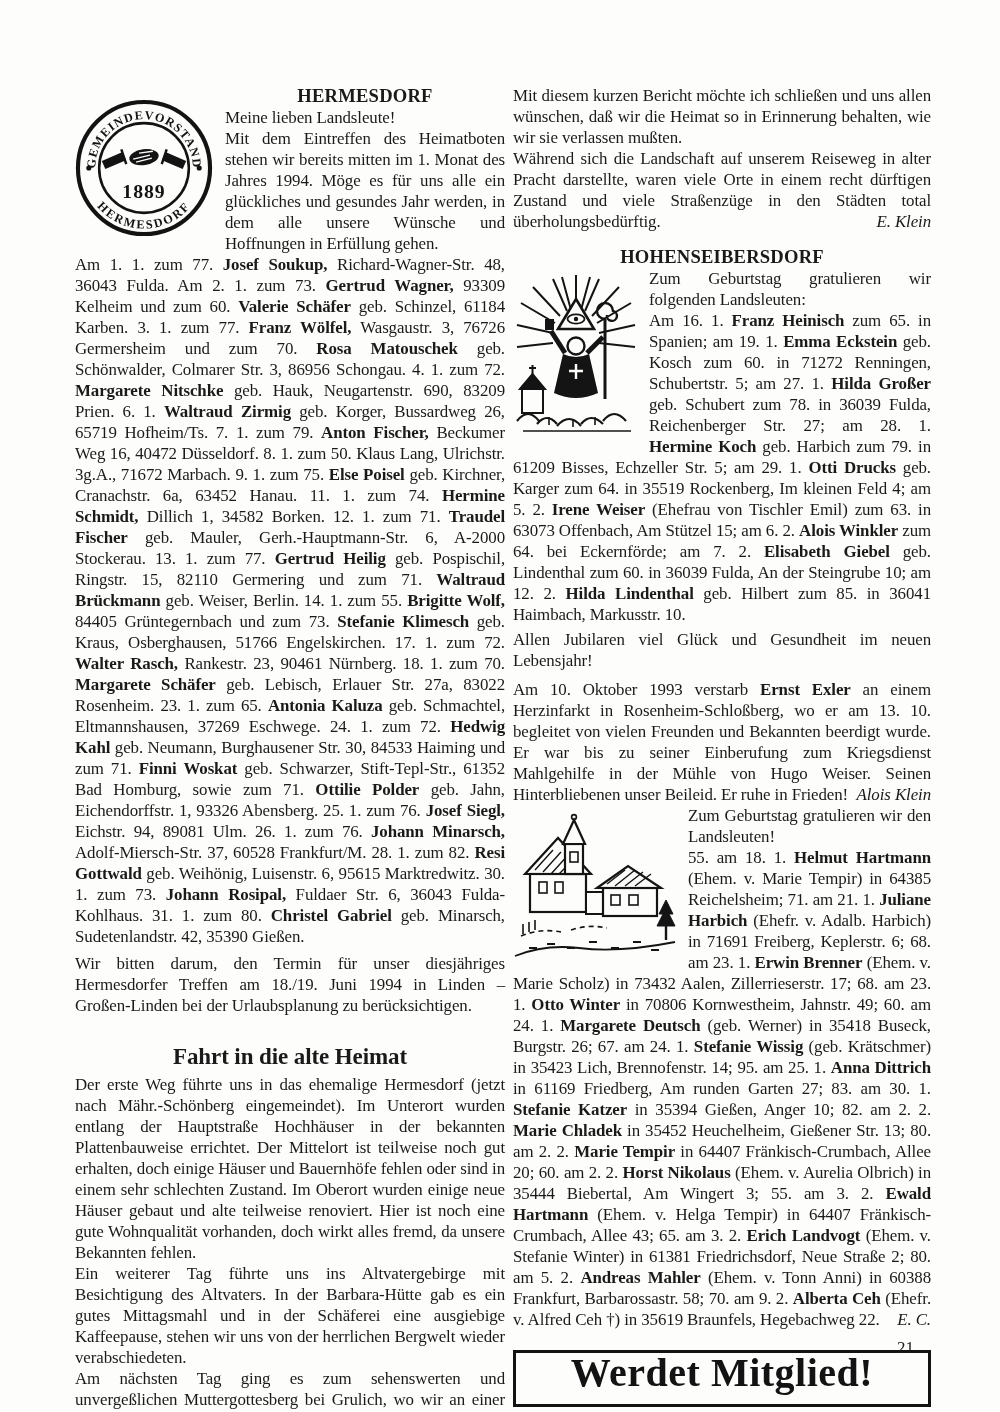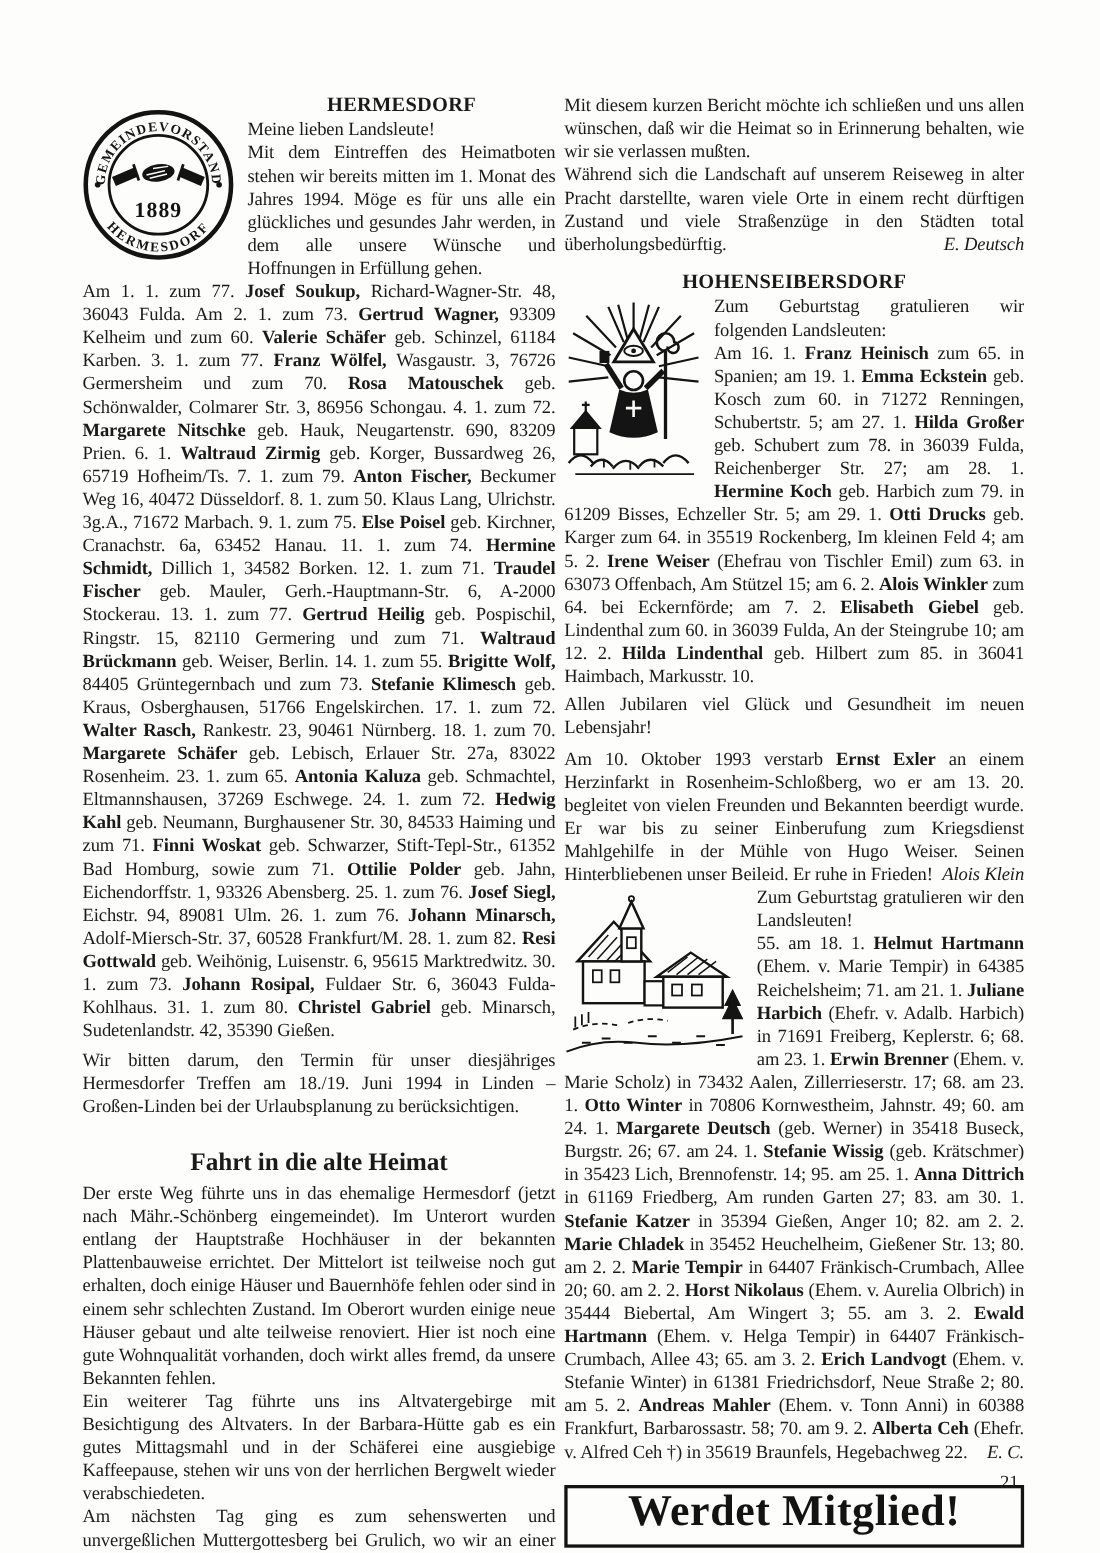--- a/index.html
+++ b/index.html
@@ -24,21 +24,21 @@
   .mt8  { margin-top:8px; }
   .mt14 { margin-top:14px; }
   .trip-head { font-weight:bold; text-align:center; font-size:23px; margin:30px 0 7px; }
   .sigline { display:flex; justify-content:space-between; }
   .sig { font-style:italic; }
   .sig-pull { text-align:right; font-style:italic; margin-top:-21px; }
   .float-img { float:left; margin:3px 10px 4px 0; }
   .banner { border:3px solid #131313; margin-top:20px; padding:9px 8px 13px;
             text-align:center; background:#fdfdfb; }
   .banner-text { font-weight:bold; font-size:40px; letter-spacing:.5px; color:#131313; }
-  .pageno { position:absolute; left:897px; top:1338px; font-size:17px;margin-left:12px; }
+  .pageno { position:absolute; left:897px; top:1338px; font-size:17px; }
 </style>
 </head>
 <body>
 
 <div class="page">
 
   <div class="col col-left">
 
     <div class="hermes-head">
       <div class="seal">
@@ -78,21 +78,21 @@
     <h2 class="trip-head">Fahrt in die alte Heimat</h2>
     <p>Der erste Weg führte uns in das ehemalige Hermesdorf (jetzt nach Mähr.-Schönberg eingemeindet). Im Unterort wurden entlang der Hauptstraße Hochhäuser in der bekannten Plattenbauweise errichtet. Der Mittelort ist teilweise noch gut erhalten, doch einige Häuser und Bauernhöfe fehlen oder sind in einem sehr schlechten Zustand. Im Oberort wurden einige neue Häuser gebaut und alte teilweise renoviert. Hier ist noch eine gute Wohnqualität vorhanden, doch wirkt alles fremd, da unsere Bekannten fehlen.</p>
     <p>Ein weiterer Tag führte uns ins Altvatergebirge mit Besichtigung des Altvaters. In der Barbara-Hütte gab es ein gutes Mittagsmahl und in der Schäferei eine ausgiebige Kaffeepause, stehen wir uns von der herrlichen Bergwelt wieder verabschiedeten.</p>
     <p>Am nächsten Tag ging es zum sehenswerten und unvergeßlichen Muttergottesberg bei Grulich, wo wir an einer hl. Messe teilnehmen konnten. Ein weiterer Weg führte uns nach Olmütz zum hl. Berg, wo wir in der wunderbaren, mit viel Gold ausgestatteten Kirche eine Andacht erleben durften. Alte Erinnerungen sind hier wieder Wirklichkeit geworden.</p>
   </div>
 
   <div class="col col-right">
 
     <p>Mit diesem kurzen Bericht möchte ich schließen und uns allen wünschen, daß wir die Heimat so in Erinnerung behalten, wie wir sie verlassen mußten.</p>
     <p>Während sich die Landschaft auf unserem Reiseweg in alter Pracht darstellte, waren viele Orte in einem recht dürftigen Zustand und viele Straßenzüge in den Städten total überholungsbedürftig.</p>
-    <div class="sig-pull">E. Deutsch</div>
+    <div class="sig-pull">E. Klein</div>
 
     <h2 class="sec-head mt14">HOHENSEIBERSDORF</h2>
     <div>
       <div class="float-img">
         <svg width="126" height="168" viewBox="0 0 126 168">
           <g stroke="#141414" stroke-width="2" fill="none">
             <path d="M63,38 V4 M54,40 L40,8 M72,40 L86,8 M47,45 L20,16 M79,45 L106,16 M42,52 L8,32 M84,52 L118,32 M40,62 L4,54 M86,62 L122,54 M40,72 L4,76 M86,72 L122,76 M58,39 L49,6 M68,39 L77,6"></path>
           </g>
           <path d="M63,28 L81,58 L45,58 Z" fill="#fdfdfb" stroke="#141414" stroke-width="2.6"></path>
           <ellipse cx="63" cy="48" rx="8.5" ry="4.6" fill="none" stroke="#141414" stroke-width="1.8"></ellipse>
@@ -113,21 +113,21 @@
           <g stroke="#141414" stroke-width="2.2" fill="none">
             <path d="M4,150 q11,-14 22,0 M24,153 q10,-12 20,0 M44,155 q12,-14 24,0 M68,153 q10,-12 22,0 M90,150 q11,-14 23,0"></path>
             <path d="M10,160 h108" stroke-width="1.6"></path>
             <path d="M36,146 v8 M60,148 v8 M82,146 v8" stroke-width="1.6"></path>
           </g>
         </svg>
       </div>
       <p>Zum Geburtstag gratulieren wir folgenden Landsleuten:</p>
       <p><span>Am 16. 1. </span><b>Franz Heinisch</b><span> zum 65. in Spanien; am 19. 1. </span><b>Emma Eckstein</b><span> geb. Kosch zum 60. in 71272 Renningen, Schubertstr. 5; am 27. 1. </span><b>Hilda Großer</b><span> geb. Schubert zum 78. in 36039 Fulda, Reichenberger Str. 27; am 28. 1. </span><b>Hermine Koch</b><span> geb. Harbich zum 79. in 61209 Bisses, Echzeller Str. 5; am 29. 1. </span><b>Otti Drucks</b><span> geb. Karger zum 64. in 35519 Rockenberg, Im kleinen Feld 4; am 5. 2. </span><b>Irene Weiser</b><span> (Ehefrau von Tischler Emil) zum 63. in 63073 Offenbach, Am Stützel 15; am 6. 2. </span><b>Alois Winkler</b><span> zum 64. bei Eckernförde; am 7. 2. </span><b>Elisabeth Giebel</b><span> geb. Lindenthal zum 60. in 36039 Fulda, An der Steingrube 10; am 12. 2. </span><b>Hilda Lindenthal</b><span> geb. Hilbert zum 85. in 36041 Haimbach, Markusstr. 10.</span></p>
       <p class="mt4">Allen Jubilaren viel Glück und Gesundheit im neuen Lebensjahr!</p>
-      <p class="mt8"><span>Am 10. Oktober 1993 verstarb </span><b>Ernst Exler</b><span> an einem Herzinfarkt in Rosenheim-Schloßberg, wo er am 13. 20. begleitet von vielen Freunden und Bekannten beerdigt wurde. Er war bis zu seiner Einberufung zum Kriegsdienst Mahlgehilfe in der Mühle von Hugo Weiser. Seinen Hinterbliebenen unser Beileid. Er ruhe in Frieden!</span></p>
+      <p class="mt8"><span>Am 10. Oktober 1993 verstarb </span><b>Ernst Exler</b><span> an einem Herzinfarkt in Rosenheim-Schloßberg, wo er am 13. 10. begleitet von vielen Freunden und Bekannten beerdigt wurde. Er war bis zu seiner Einberufung zum Kriegsdienst Mahlgehilfe in der Mühle von Hugo Weiser. Seinen Hinterbliebenen unser Beileid. Er ruhe in Frieden!</span></p>
       <div class="sig-pull">Alois Klein</div>
     </div>
 
     <div>
       <div class="float-img">
         <svg width="165" height="156" viewBox="0 0 165 156">
           <g stroke="#141414" fill="none">
             <path d="M12,66 L45,30 L78,66 Z" stroke-width="2.2" fill="#fdfdfb"></path>
             <path d="M22,62 L40,42 M30,64 L48,44 M38,66 L56,46 M46,66 L62,50 M54,66 L68,54" stroke-width="1.4"></path>
             <rect x="17" y="66" width="56" height="38" stroke-width="2.2" fill="#fdfdfb"></rect>

